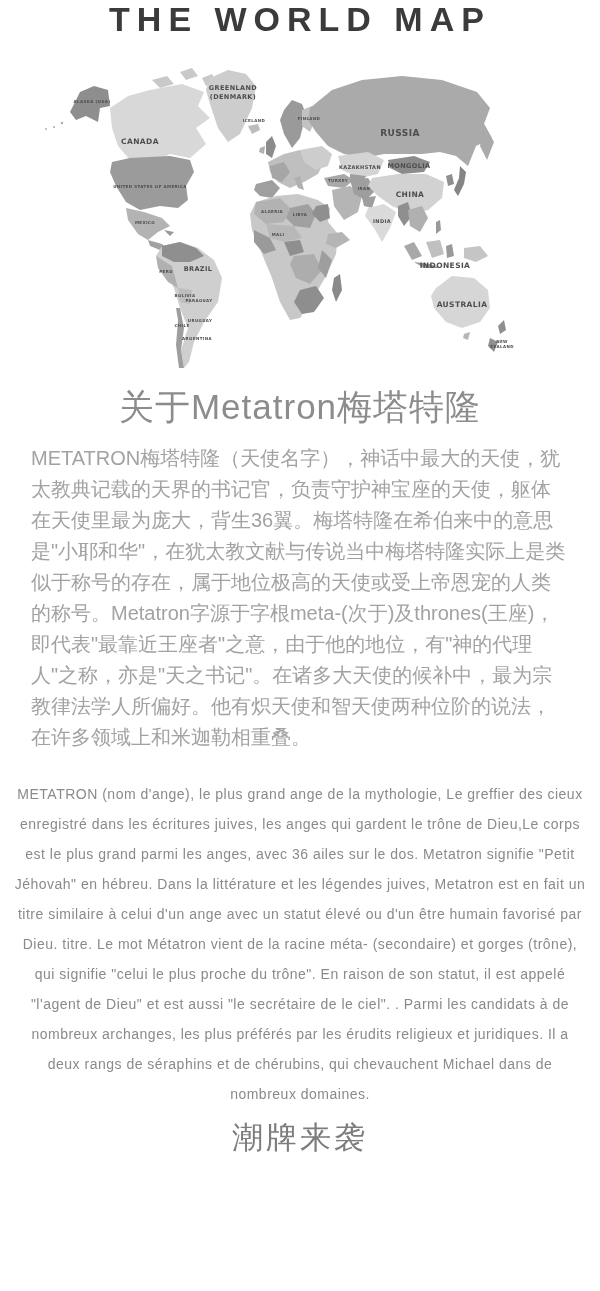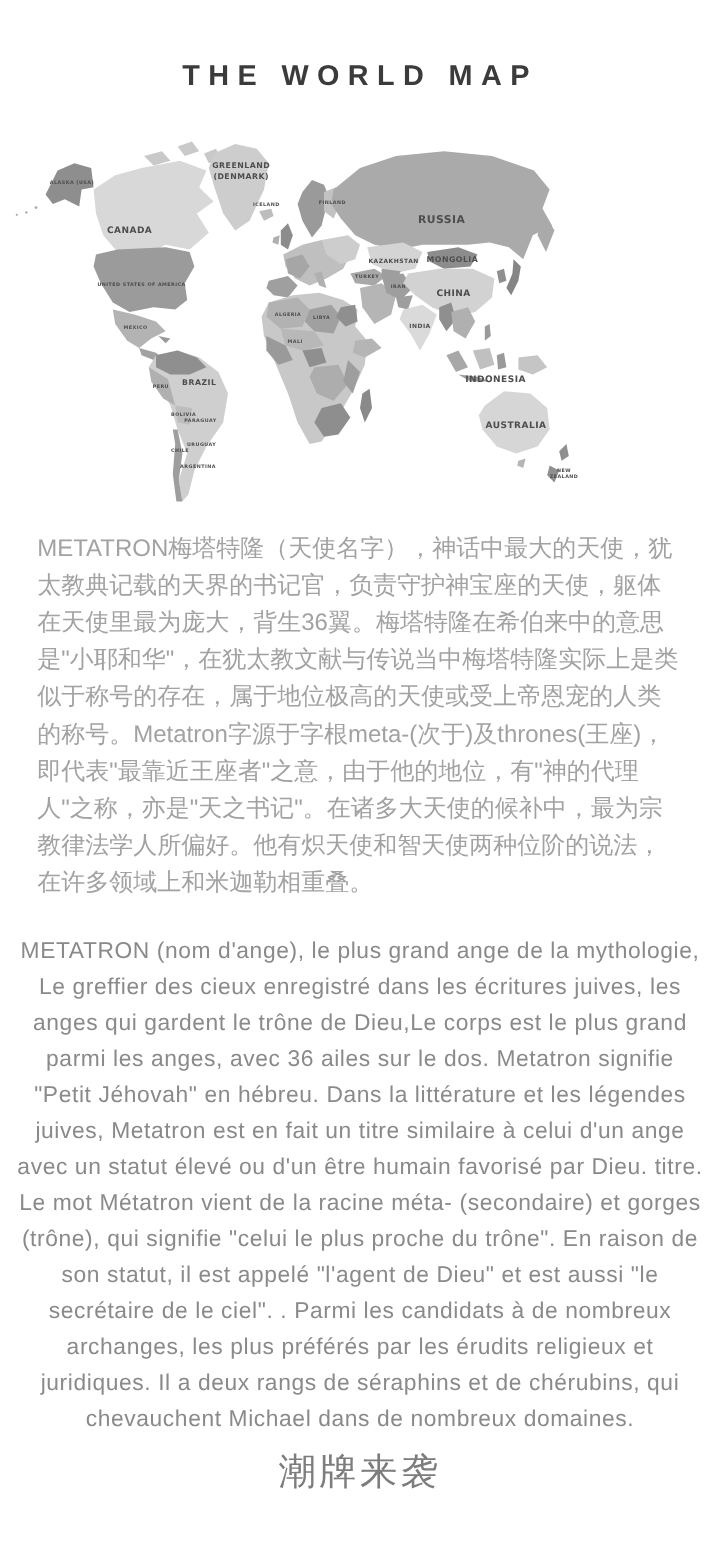--- a/index.html
+++ b/index.html
@@ -1,25 +1,25 @@
 <!DOCTYPE html>
 <html><head>
 <meta charset="utf-8">
 <style>
   html,body{margin:0;padding:0;background:#ffffff;}
   body{width:600px;font-family:"Liberation Sans","DejaVu Sans",sans-serif;}
   .page{width:600px;height:1291px;background:#ffffff;overflow:hidden;position:relative;}
 
   .main-title{
-    margin:0;padding-top:50px;height:50px;
-    text-align:center;font-size:24px;font-weight:600;letter-spacing:7px;
+    margin:0;height:50px;
+    text-align:center;font-size:34px;font-weight:600;letter-spacing:7px;
     color:#3b3b3b;
   }
 
-  .map-wrap{width:492px;height:330px;margin-top:0;}
+  .map-wrap{width:492px;height:330px;margin-top:0;margin-left:32px;}
   .map-wrap svg{display:block;width:600px;height:330px;}
 
   .map-labels text{
     font-family:"DejaVu Sans","Liberation Sans",sans-serif;
     font-weight:700;fill:#4d4d4d;text-anchor:middle;letter-spacing:.4px;
   }
   .lbl-xl{font-size:9px;}
   .lbl-l{font-size:7.5px;}
   .lbl-m{font-size:6.5px;}
   .lbl-s{font-size:5px;fill:#5c5c5c;}
@@ -29,21 +29,21 @@
     margin:4px 0 0 0;text-align:center;
     font-size:35px;font-weight:300;color:#8c8c8c;letter-spacing:1px;
   }
   .cn-body{
     width:538px;margin:12px auto 0;
     text-align:left;font-size:20px;line-height:31px;
     color:#a2a2a2;font-weight:300;
   }
   .fr-body{
     width:572px;margin:26px auto 0;
-    text-align:center;font-size:19px;line-height:30px;
+    text-align:center;font-size:14px;line-height:30px;
     color:#8a8a8a;font-weight:300;letter-spacing:.5px;
   }
   .bottom-heading{
     margin:8px 0 0 0;text-align:center;
     font-size:31px;font-weight:300;color:#7d7d7d;letter-spacing:3px;
   }
 </style>
 </head>
 <body>
 
@@ -153,20 +153,21 @@
         <text x="134" y="223" class="lbl-xs">PERU</text>
         <text x="153" y="247" class="lbl-xs">BOLIVIA</text>
         <text x="150" y="277" class="lbl-xs">CHILE</text>
         <text x="165" y="290" class="lbl-xs">ARGENTINA</text>
         <text x="167" y="252" class="lbl-xs">PARAGUAY</text>
         <text x="168" y="272" class="lbl-xs">URUGUAY</text>
       </g>
     </svg>
   </div>
 
+  <h2 class="cn-heading">关于Metatron梅塔特隆</h2>
 
   <p class="cn-body">METATRON梅塔特隆（天使名字），神话中最大的天使，犹太教典记载的天界的书记官，负责守护神宝座的天使，躯体在天使里最为庞大，背生36翼。梅塔特隆在希伯来中的意思是"小耶和华"，在犹太教文献与传说当中梅塔特隆实际上是类似于称号的存在，属于地位极高的天使或受上帝恩宠的人类的称号。Metatron字源于字根meta-(次于)及thrones(王座)，即代表"最靠近王座者"之意，由于他的地位，有"神的代理人"之称，亦是"天之书记"。在诸多大天使的候补中，最为宗教律法学人所偏好。他有炽天使和智天使两种位阶的说法，在许多领域上和米迦勒相重叠。</p>
 
   <p class="fr-body">METATRON (nom d'ange), le plus grand ange de la mythologie, Le greffier des cieux enregistré dans les écritures juives, les anges qui gardent le trône de Dieu,Le corps est le plus grand parmi les anges, avec 36 ailes sur le dos. Metatron signifie "Petit Jéhovah" en hébreu. Dans la littérature et les légendes juives, Metatron est en fait un titre similaire à celui d'un ange avec un statut élevé ou d'un être humain favorisé par Dieu. titre. Le mot Métatron vient de la racine méta- (secondaire) et gorges (trône), qui signifie "celui le plus proche du trône". En raison de son statut, il est appelé "l'agent de Dieu" et est aussi "le secrétaire de le ciel". . Parmi les candidats à de nombreux archanges, les plus préférés par les érudits religieux et juridiques. Il a deux rangs de séraphins et de chérubins, qui chevauchent Michael dans de nombreux domaines.</p>
 
   <h2 class="bottom-heading">潮牌来袭</h2>
 
 </div>
 
 </body></html>

